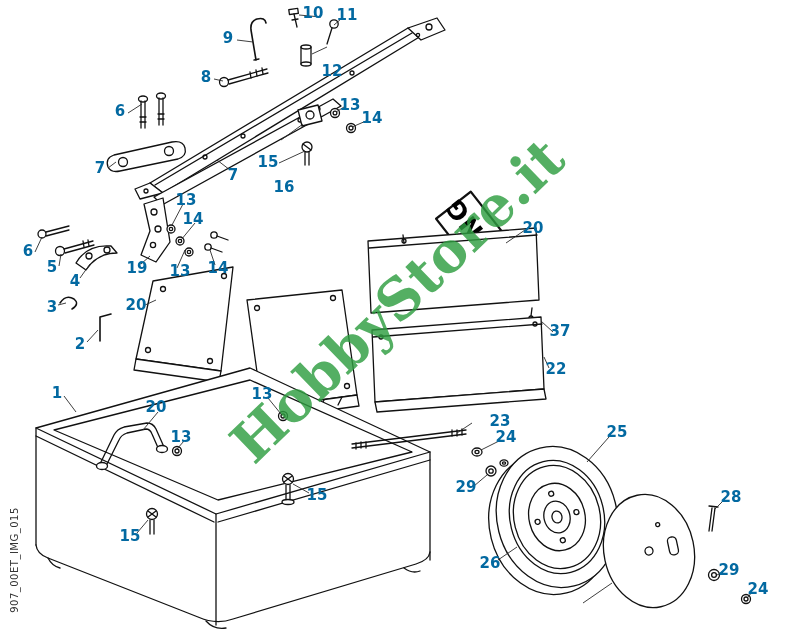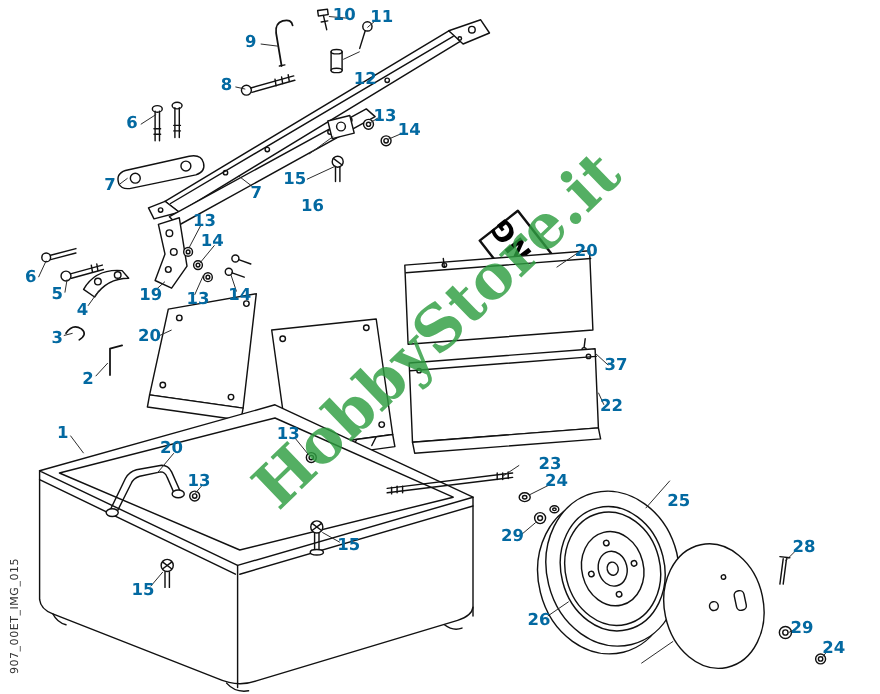--- a/index.html
+++ b/index.html
@@ -401,21 +401,21 @@
       <span class="callout" style="left: 80px; top: 344px;">2</span>
       <span class="callout" style="left: 533px; top: 228px;">20</span>
       <span class="callout" style="left: 560px; top: 331px;">37</span>
       <span class="callout" style="left: 556px; top: 369px;">22</span>
       <span class="callout" style="left: 57px; top: 393px;">1</span>
       <span class="callout" style="left: 156px; top: 407px;">20</span>
       <span class="callout" style="left: 262px; top: 394px;">13</span>
       <span class="callout" style="left: 181px; top: 437px;">13</span>
       <span class="callout" style="left: 500px; top: 421px;">23</span>
       <span class="callout" style="left: 506px; top: 437px;">24</span>
-      <span class="callout" style="left: 617px; top: 455px; text-align: center;">25</span>
+      <span class="callout" style="left: 617px; top: 432px; text-align: center;">25</span>
       <span class="callout" style="left: 466px; top: 487px;">29</span>
       <span class="callout" style="left: 317px; top: 495px;">15</span>
       <span class="callout" style="left: 731px; top: 497px;">28</span>
       <span class="callout" style="left: 490px; top: 563px;">26</span>
       <span class="callout" style="left: 130px; top: 536px;">15</span>
       <span class="callout" style="left: 576px; top: 607px; margin-top: 44px;">27</span>
       <span class="callout" style="left: 729px; top: 570px;">29</span>
       <span class="callout" style="left: 758px; top: 589px;">24</span>
     </div>
 

